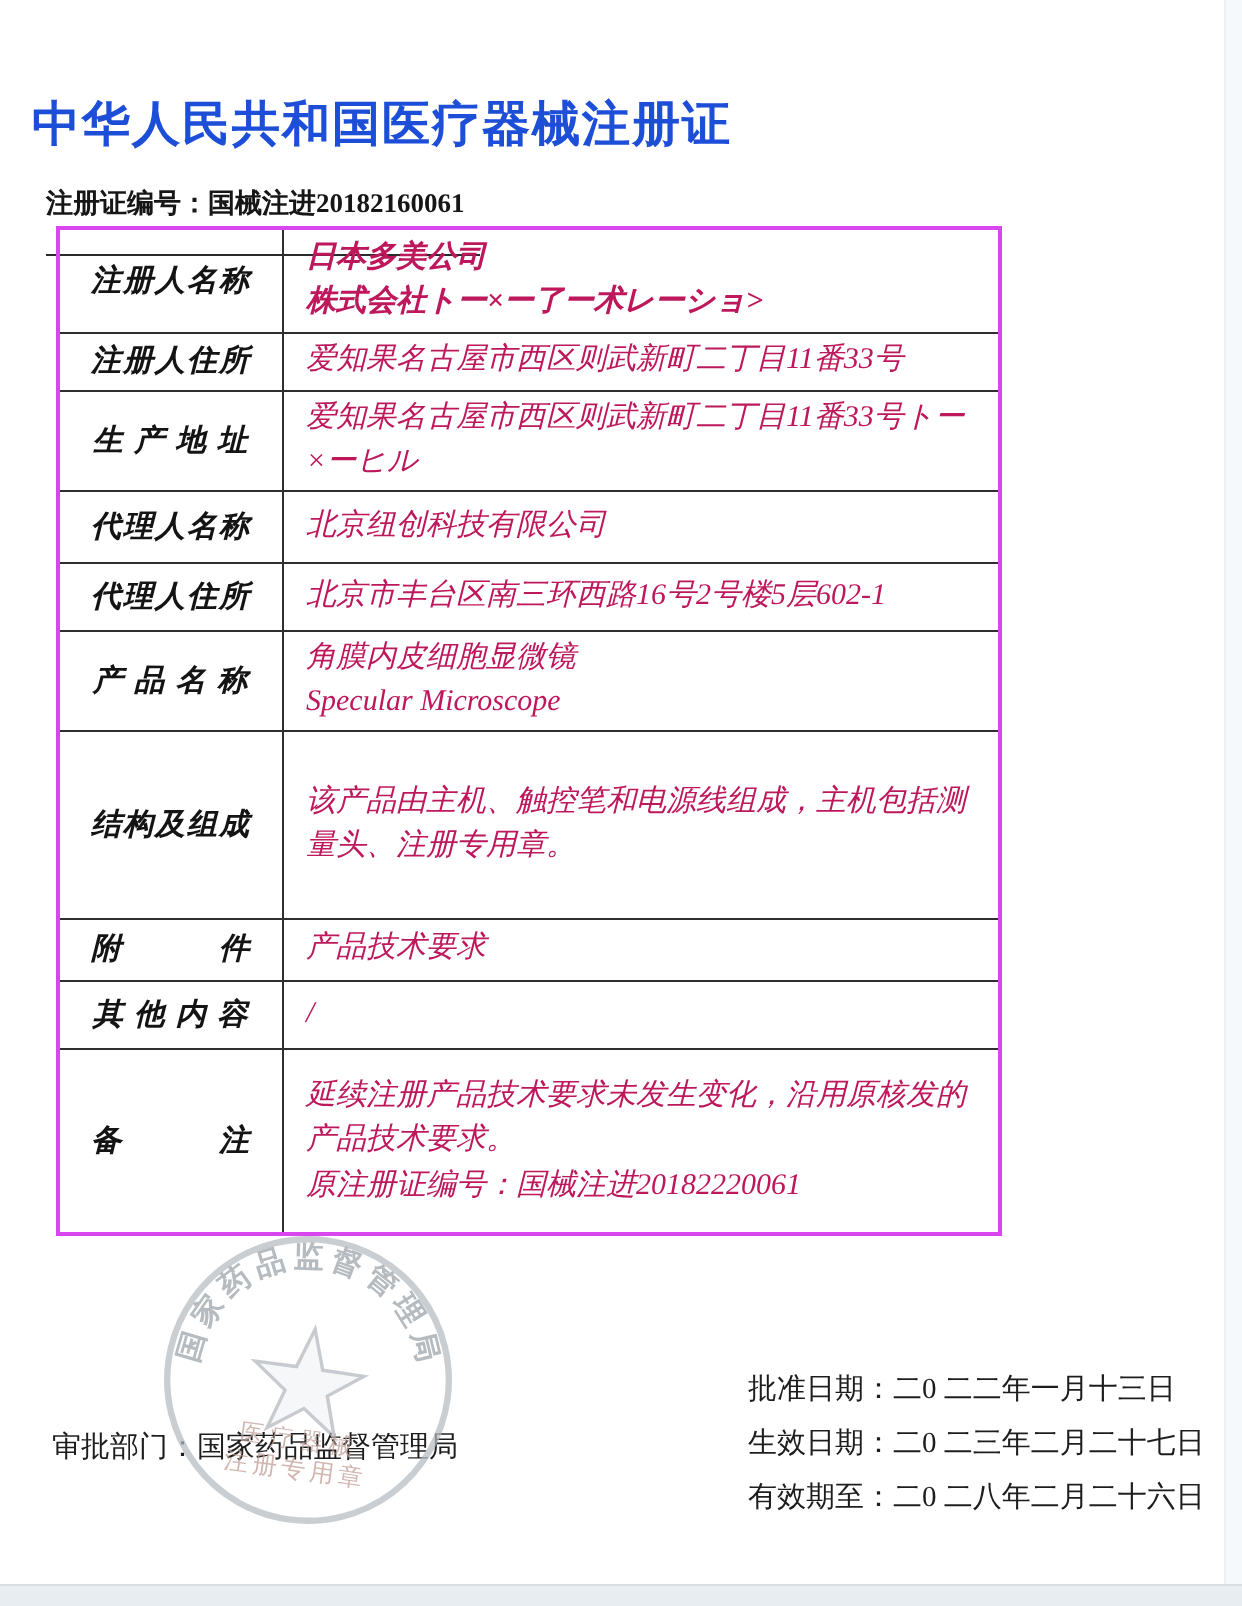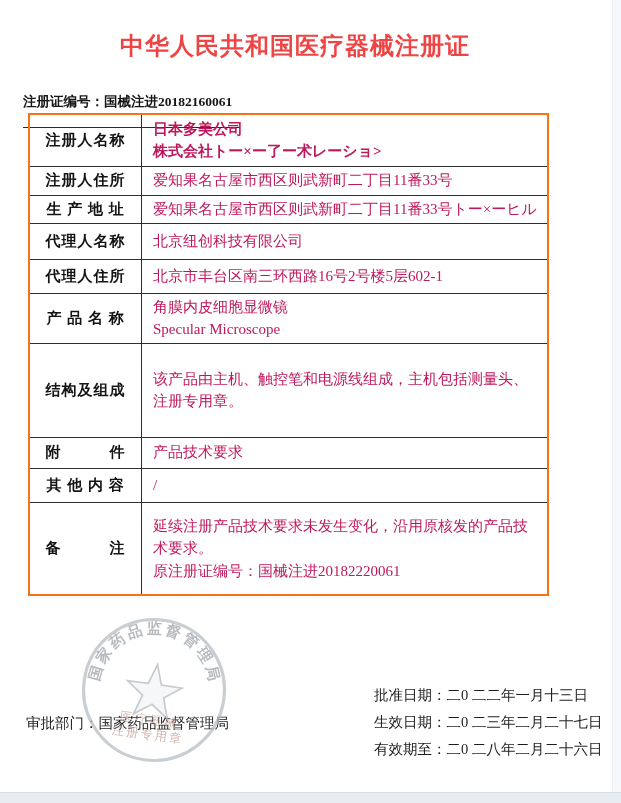--- a/index.html
+++ b/index.html
@@ -3,32 +3,33 @@
 <meta charset="utf-8">
 <style>
   html,body{margin:0;padding:0;}
   body{
     width:621px;height:803px;position:relative;overflow:hidden;
     background:#ffffff;
     font-family:"Liberation Serif","DejaVu Serif",serif;
     color:#1c1c1c;
   }
   .page-title{
-    position:absolute;left:0;top:30px;width:590px;margin:0;
-    text-align:center;font-size:24px;font-weight:bold;letter-spacing:1px;color:#ef4444;
+    position:absolute;left:0;top:30px;width:590px;margin:16px;
+    font-size:24px;font-weight:bold;letter-spacing:1px;color:#1d4ed8;
   }
   .cert-no{
     position:absolute;left:23px;top:93px;
     font-size:13.5px;font-weight:bold;color:#161616;
     border-bottom:1px solid #2b2b2b;padding:0 8px 16px 0;
   }
   table.cert{
-    position:absolute;left:28px;top:113px;width:521px;
+    position:absolute;left:28px;top:113px;width:473px;
     border-collapse:collapse;table-layout:fixed;
-    border:2px solid #f97316;
+    border:2px solid #d946ef;
+    font-style:italic;
   }
   table.cert td{border:1px solid #2f2f2f;vertical-align:middle;}
   td.lbl{
     width:105px;text-align:center;font-weight:bold;
     font-size:15px;letter-spacing:1px;padding:0 3px;color:#141414;
   }
   td.val{
     font-size:15px;padding:2px 8px 2px 11px;line-height:1.5;color:#be185d;
   }
   td.val div{min-height:0;}

